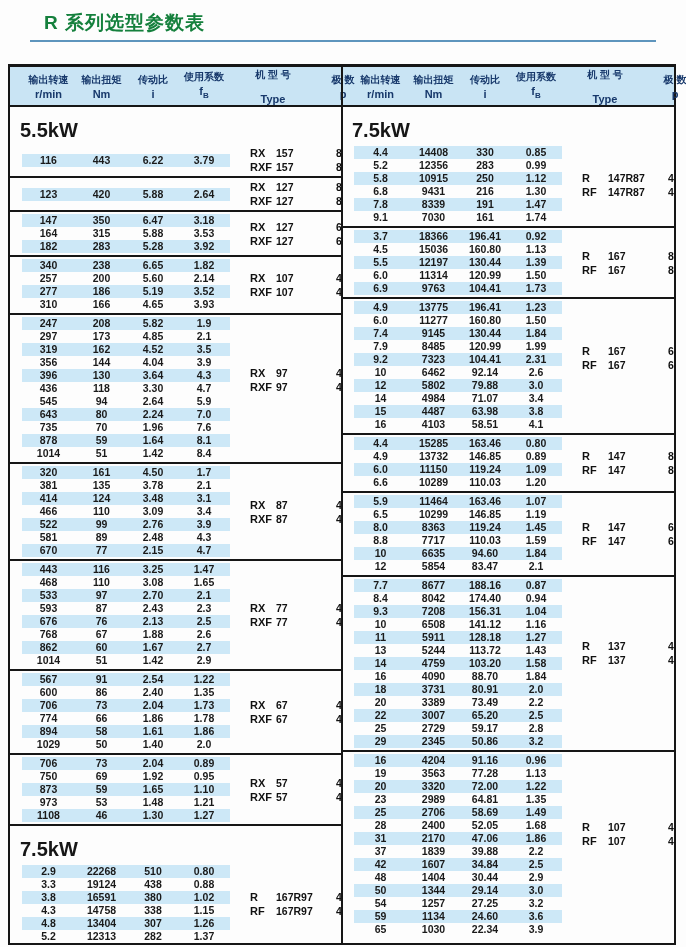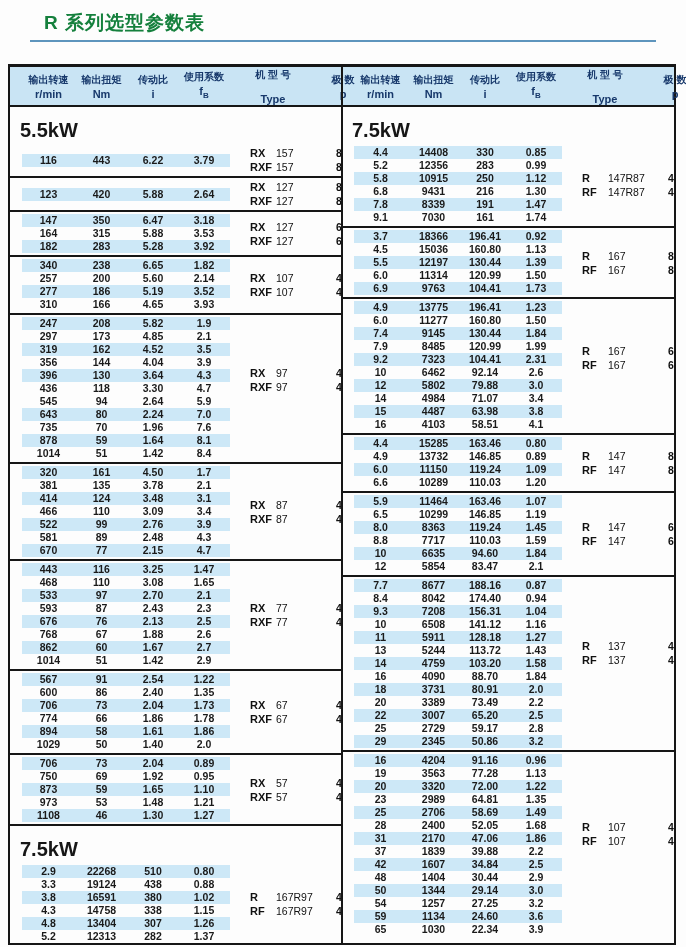--- a/index.html
+++ b/index.html
@@ -53,21 +53,21 @@
   .group{position:relative;padding:2px 0;}
   .rows{margin-left:12px;width:208px;display:flex;flex-direction:column;justify-content:center;}
   .rows.tall-pad{min-height:28px;}
   .row{display:grid;grid-template-columns:53px 53px 50px 52px;height:13px;align-items:center;}
   .row.striped{background:#cde8f7;}
   .cell{font-size:10.5px;font-weight:bold;text-align:center;line-height:13px;color:#1a1a1a;}
   .types{position:absolute;left:240px;top:50%;transform:translateY(-50%);z-index:2;}
   .types.upper{top:44%;}
   .type-line{display:flex;height:14px;align-items:center;}
   .type-series{width:26px;font-size:11px;font-weight:bold;text-align:left;}
-  .type-size{width:54px;font-size:10.5px;font-weight:normal;text-align:left;}
+  .type-size{width:54px;font-size:10.5px;font-weight:bold;text-align:left;}
   .type-p{width:18px;font-size:10.5px;font-weight:bold;text-align:center;}
   .sep{height:2px;background:#161616;}
 </style>
 </head>
 <body>
 
 <h1 class="page-title">R 系列选型参数表</h1>
 <div class="title-rule"></div>
 
 <div class="tables">

